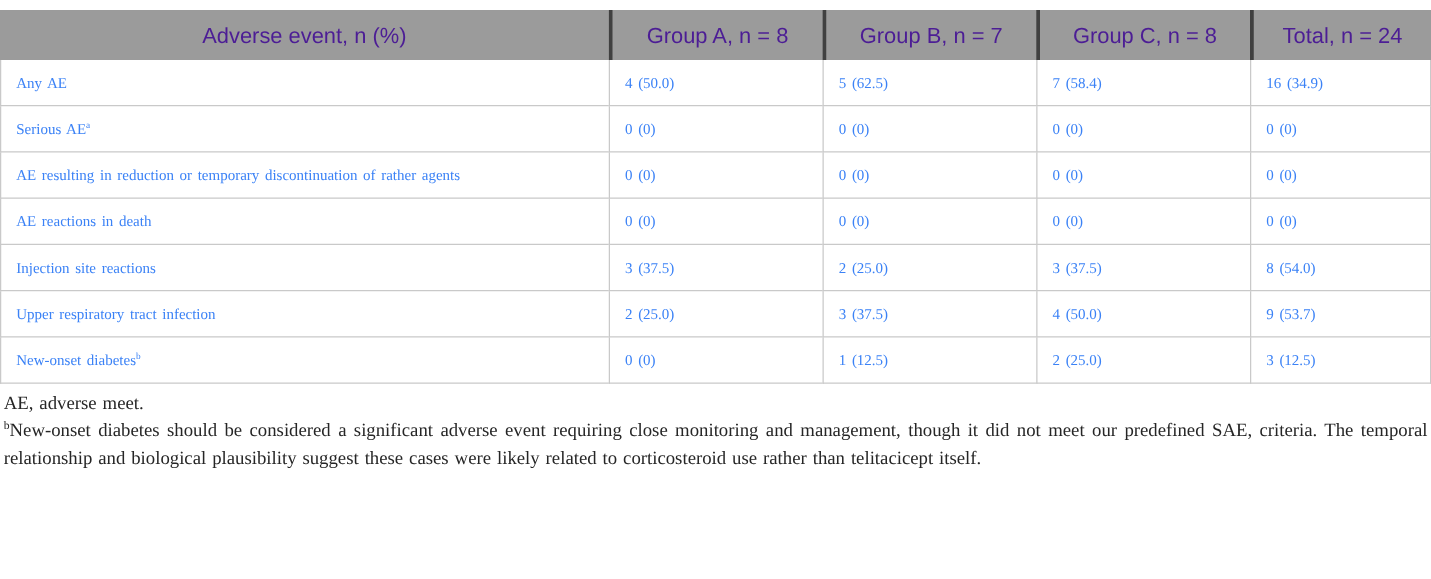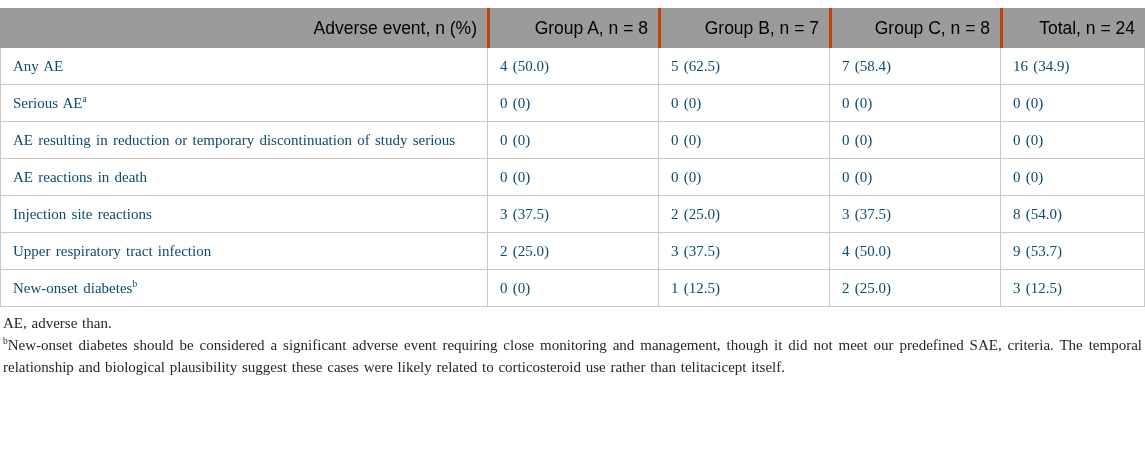--- a/index.html
+++ b/index.html
@@ -7,35 +7,35 @@
   .wrap { padding-top: 8px; }
 
   table.ae-table {
     width: 1145px;
     border-collapse: separate;
     border-spacing: 0;
     table-layout: fixed;
   }
   table.ae-table th {
     background: #9b9b9b;
-    color: #000000;
+    color: #4c1d95;
     font-family: "Liberation Sans", sans-serif;
     font-size: 17.5px;
     font-weight: 400;
-    text-align: right;
+    text-align: center;
     padding: 10px 10px;
     line-height: 20px;
     vertical-align: middle;
   }
-  table.ae-table th + th { border-left: 3px solid #c2410c; }
+  table.ae-table th + th { border-left: 3px solid #404040; }
 
   table.ae-table td {
     font-family: "Liberation Serif", serif;
-    font-size: 15px;
-    color: #0c4a6e;
+    font-size: 12px;
+    color: #3b82f6;
     line-height: 20px;
     padding: 8px 12px;
     border-bottom: 1px solid #c9c9c9;
     border-left: 1px solid #c9c9c9;
     word-spacing: 1.5px;
     vertical-align: middle;
     white-space: nowrap;
     overflow: hidden;
   }
   table.ae-table td:last-child { border-right: 1px solid #c9c9c9; }
@@ -91,21 +91,21 @@
 
       <tr>
         <td><span>Serious AE</span><sup class="marker">a</sup></td>
         <td>0 (0)</td>
         <td>0 (0)</td>
         <td>0 (0)</td>
         <td>0 (0)</td>
       </tr>
 
       <tr>
-        <td><span>AE resulting in reduction or temporary discontinuation of study serious</span><sup class="marker"></sup></td>
+        <td><span>AE resulting in reduction or temporary discontinuation of rather agents</span><sup class="marker"></sup></td>
         <td>0 (0)</td>
         <td>0 (0)</td>
         <td>0 (0)</td>
         <td>0 (0)</td>
       </tr>
 
       <tr>
         <td><span>AE reactions in death</span><sup class="marker"></sup></td>
         <td>0 (0)</td>
         <td>0 (0)</td>
@@ -135,17 +135,17 @@
         <td>0 (0)</td>
         <td>1 (12.5)</td>
         <td>2 (25.0)</td>
         <td>3 (12.5)</td>
       </tr>
 
     </tbody>
   </table>
 
   <div class="footnotes">
-    <p>AE, adverse than.</p>
+    <p>AE, adverse meet.</p>
     <p><sup class="marker">b</sup><span>New-onset diabetes should be considered a significant adverse event requiring close monitoring and management, though it did not meet our predefined SAE, criteria. The temporal relationship and biological plausibility suggest these cases were likely related to corticosteroid use rather than telitacicept itself.</span></p>
   </div>
 
 </div>
 
 </body></html>

